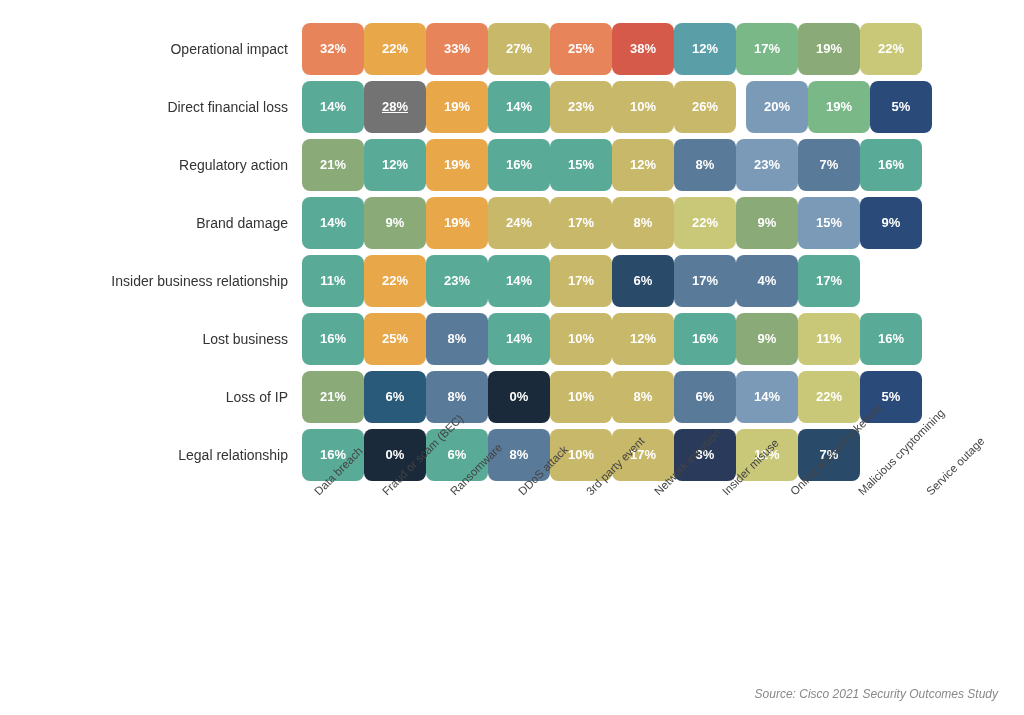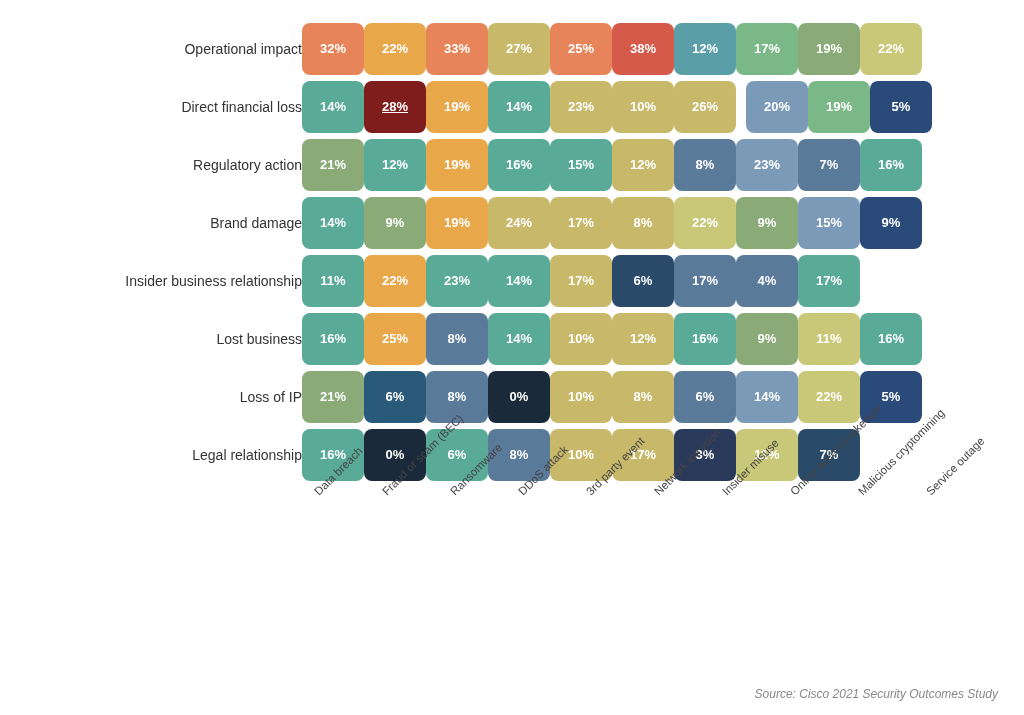--- a/index.html
+++ b/index.html
@@ -25,20 +25,21 @@
       gap: 6px;
     }
     .row {
       display: flex;
       align-items: center;
       gap: 0;
     }
     .row-label {
       width: 280px;
       text-align: right;
+      padding-right: 14px;
       font-size: 14px;
       color: #333;
       flex-shrink: 0;
     }
     .cells {
       display: flex;
     }
     .cell {
       width: 62px;
       height: 52px;
@@ -96,21 +97,21 @@
           <div class="cell" style="background-color: rgb(90, 158, 168);">12%</div>
           <div class="cell" style="background-color: rgb(122, 184, 136);">17%</div>
           <div class="cell" style="background-color: rgb(138, 170, 120);">19%</div>
           <div class="cell" style="background-color: rgb(200, 200, 120);">22%</div>
         </div>
       </div>
       <div class="row">
         <div class="row-label">Direct financial loss</div>
         <div class="cells">
           <div class="cell" style="background-color: rgb(90, 170, 152);">14%</div>
-          <div class="cell" style="background-color: #7f1d1d; text-decoration: underline;">28%</div>
+          <div class="cell" style="background-color: #737373; text-decoration: underline;">28%</div>
           <div class="cell" style="background-color: rgb(232, 168, 74);">19%</div>
           <div class="cell" style="background-color: rgb(90, 170, 152);">14%</div>
           <div class="cell" style="background-color: rgb(200, 184, 106);">23%</div>
           <div class="cell" style="background-color: rgb(200, 184, 106);">10%</div>
           <div class="cell" style="background-color: rgb(200, 184, 106);">26%</div>
           <div class="cell" style="background-color: rgb(122, 154, 184); margin-left: 10px;">20%</div>
           <div class="cell" style="background-color: rgb(122, 184, 136);">19%</div>
           <div class="cell" style="background-color: rgb(42, 74, 122);">5%</div>
         </div>
       </div>

